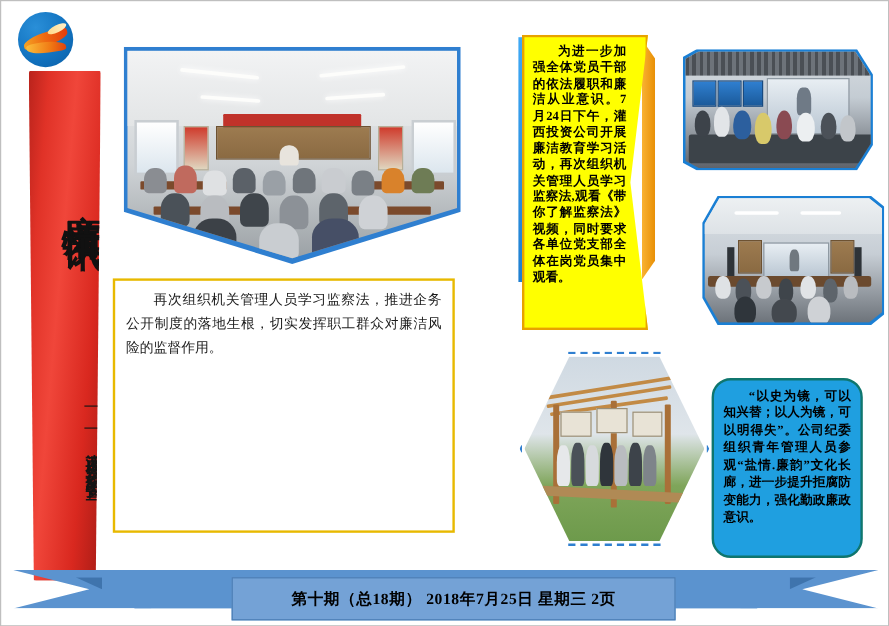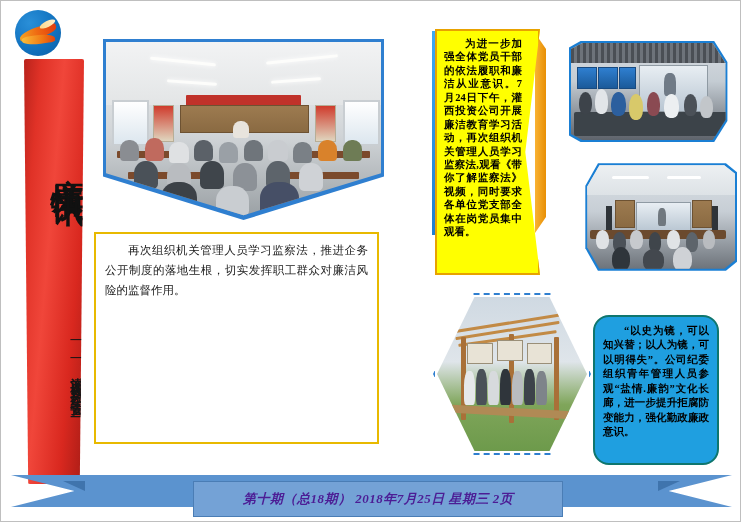--- a/index.html
+++ b/index.html
@@ -369,24 +369,23 @@
     width: 368px; height: 34px;
     background: #74a2d6;
     border: 1px solid #4a7db5;
     display: flex;
     align-items: center;
     justify-content: center;
   }
   #ribbon .plaque span {
     font-size: 13px;
     font-weight: bold;
-    color: #4c1d95;
+    color: #000000;
     letter-spacing: 0.5px;
     white-space: nowrap;
-    font-style: italic;
   }
 </style>
 </head>
 <body>
 
 <div id="page">
 
   <div id="logo">
     <div class="disc"></div>
     <div class="wave1"></div>

